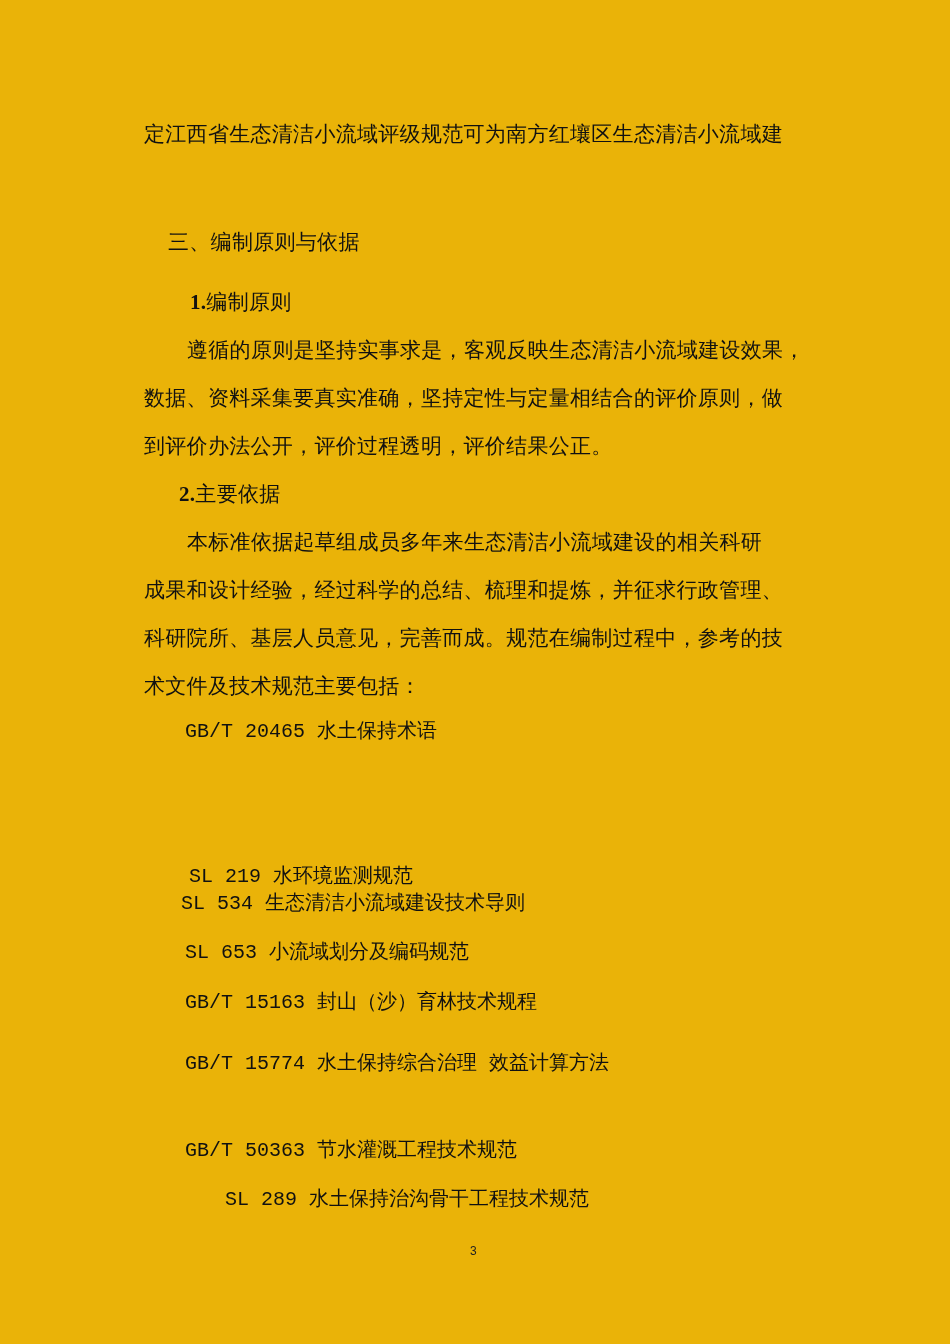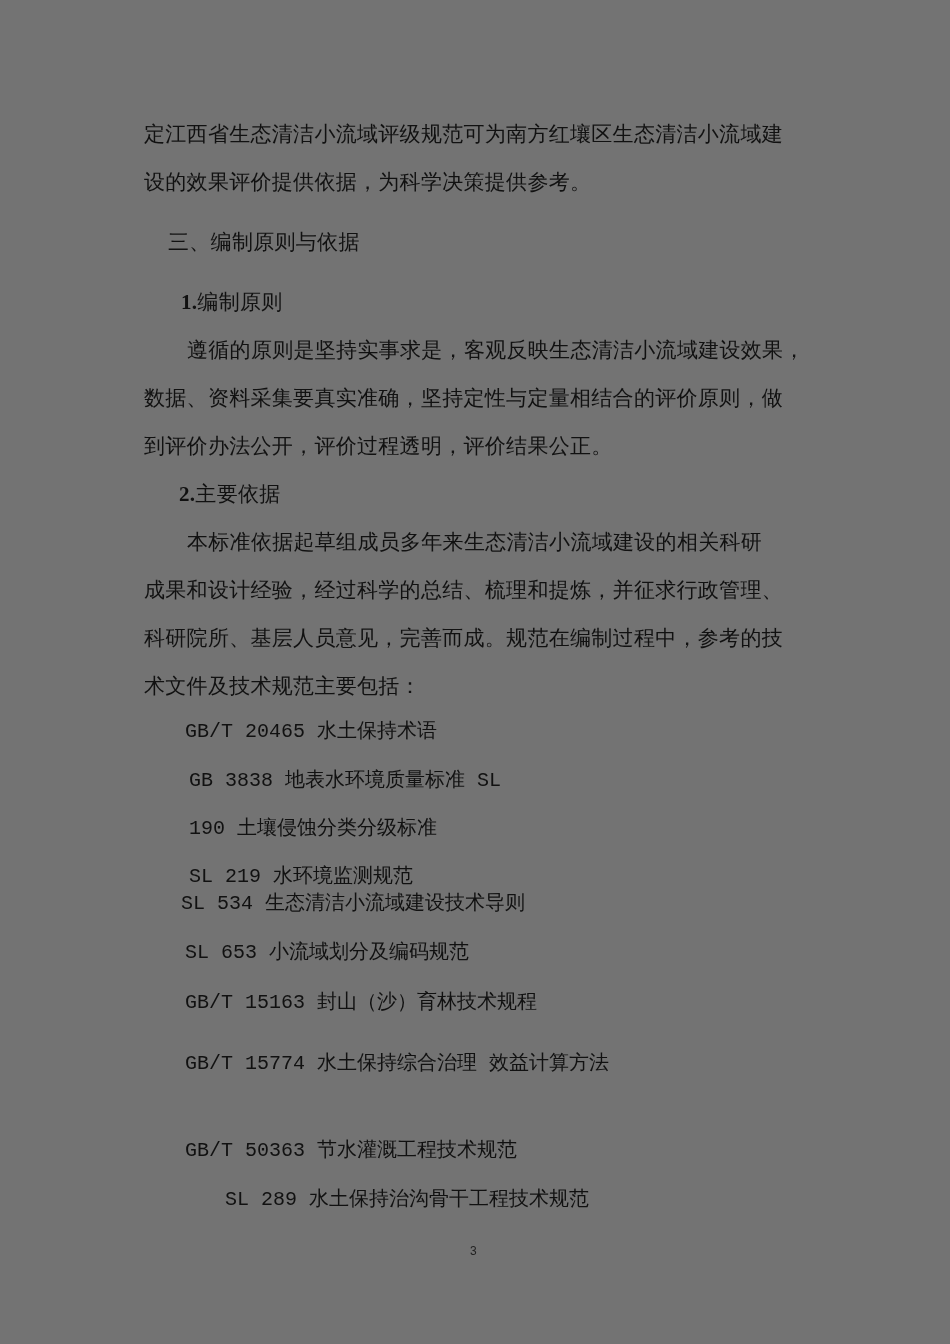--- a/index.html
+++ b/index.html
@@ -1,50 +1,47 @@
 <!DOCTYPE html>
 <html><head>
   <meta charset="utf-8">
   <style>
     html, body { margin: 0; padding: 0; background: #ffffff; }
     body { width: 950px; height: 1344px; position: relative; overflow: hidden; color: #111; }
-    .page { position: absolute; left: 0; top: 0; width: 950px; height: 1344px; background: #737373; }
+    .page { position: absolute; left: 0; top: 0; width: 950px; height: 1344px; background: #eab308; }
     .line { position: absolute; white-space: nowrap; font-family: "DejaVu Serif", serif; font-size: 21px; letter-spacing: 0.3px; color: #111; }
     .mono { font-family: "Liberation Mono", monospace; font-size: 20px; letter-spacing: 0; }
     .num { font-family: "Liberation Serif", serif; font-weight: bold; }
     .pagenum { position: absolute; left: 470px; top: 1244px; font-family: "Liberation Sans", sans-serif; font-size: 12px; color: #222; }
   </style>
 </head>
 <body>
 
 <div class="page">
 
   <div class="line" style="left:144px; top:120px;">定江西省生态清洁小流域评级规范可为南方红壤区生态清洁小流域建</div>
-  <div class="line" style="left:144px; top:168px;">设的效果评价提供依据，为科学决策提供参考。</div>
 
   <div class="line" style="left:144px; top:228px;margin-left:24px;">三、编制原则与依据</div>
 
-  <div class="line" style="left:181px; top:288px;">
+  <div class="line" style="left:190px; top:288px;">
     <span class="num">1.</span><span>编制原则</span>
   </div>
   <div class="line" style="left:187px; top:336px;">遵循的原则是坚持实事求是，客观反映生态清洁小流域建设效果，</div>
   <div class="line" style="left:144px; top:384px;">数据、资料采集要真实准确，坚持定性与定量相结合的评价原则，做</div>
   <div class="line" style="left:144px; top:432px;">到评价办法公开，评价过程透明，评价结果公正。</div>
 
   <div class="line" style="left:179px; top:480px;">
     <span class="num">2.</span><span>主要依据</span>
   </div>
   <div class="line" style="left:187px; top:528px;text-align:center;">本标准依据起草组成员多年来生态清洁小流域建设的相关科研</div>
   <div class="line" style="left:144px; top:576px;">成果和设计经验，经过科学的总结、梳理和提炼，并征求行政管理、</div>
   <div class="line" style="left:144px; top:624px;">科研院所、基层人员意见，完善而成。规范在编制过程中，参考的技</div>
   <div class="line" style="left:144px; top:672px;">术文件及技术规范主要包括：</div>
 
   <div class="line mono" style="left:185px; top:717px;">GB/T 20465 水土保持术语</div>
-  <div class="line mono" style="left:189px; top:766px;">GB 3838 地表水环境质量标准 SL</div>
-  <div class="line mono" style="left:189px; top:814px;">190 土壤侵蚀分类分级标准</div>
   <div class="line mono" style="left:189px; top:862px;">SL 219 水环境监测规范</div>
   <div class="line mono" style="left:181px; top:889px;font-family:Liberation Mono, monospace;">SL 534 生态清洁小流域建设技术导则</div>
   <div class="line mono" style="left:185px; top:938px;">SL 653 小流域划分及编码规范</div>
   <div class="line mono" style="left:185px; top:988px;">GB/T 15163 封山（沙）育林技术规程</div>
   <div class="line mono" style="left:185px; top:1037px;margin-top:12px;">GB/T 15774 水土保持综合治理 效益计算方法</div>
   <div class="line mono" style="left:185px; top:1136px;">GB/T 50363 节水灌溉工程技术规范</div>
   <div class="line mono" style="left:185px; top:1185px;margin-left:40px;">SL 289 水土保持治沟骨干工程技术规范</div>
 
   <div class="pagenum">3</div>
 </div>

